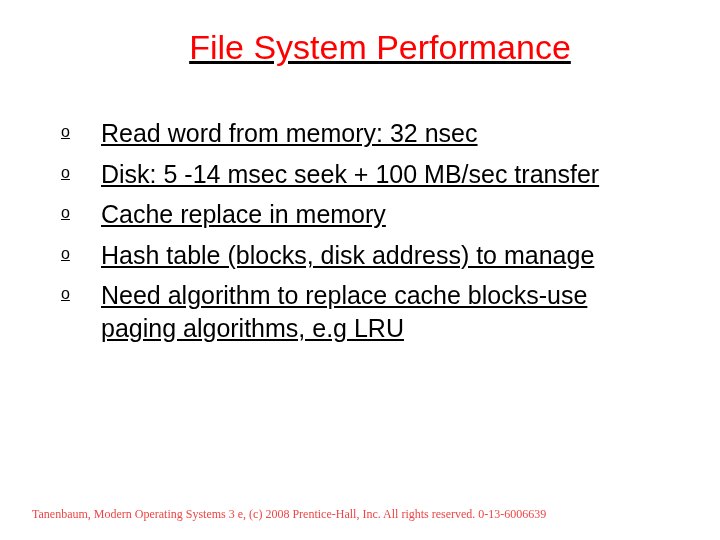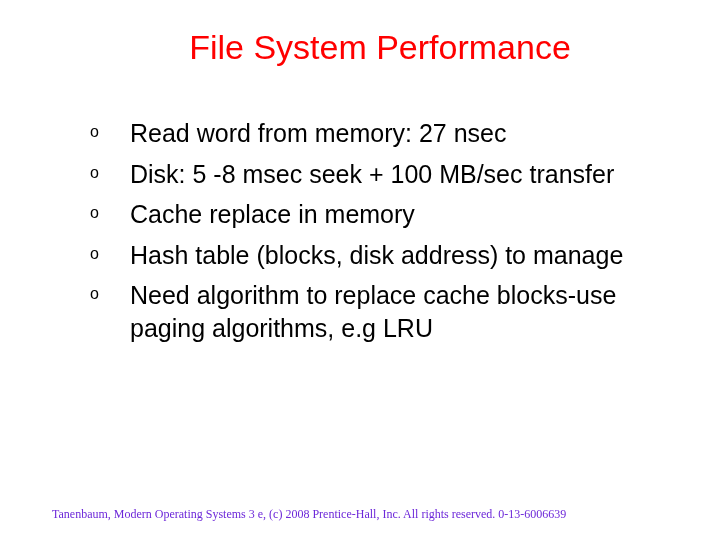--- a/index.html
+++ b/index.html
@@ -11,22 +11,23 @@
       width: 720px;
       height: 540px;
       background: #ffffff;
       font-family: Arial, Helvetica, sans-serif;
       position: relative;
       overflow: hidden;
     }
     .slide {
       width: 100%;
       height: 100%;
-      padding: 20px 60px;
+      padding: 20px 31px;
       position: relative;
+      text-decoration: underline;
     }
     .title {
       color: #ff0000;
       font-size: 34px;
       font-weight: normal;
       text-align: center;
       margin-top: 8px;
       margin-bottom: 50px;
       margin-left: 40px;
     }
@@ -48,41 +49,41 @@
     }
     .bullet-text {
       font-size: 25px;
       color: #000000;
       line-height: 1.3;
       flex: 1;
     }
     .footer {
       position: absolute;
       bottom: 18px;
-      left: 52px;
+      left: 32px;
       right: 40px;
       font-size: 12px;
-      color: #6d28d9;
+      color: #ef4444;
       font-family: "Times New Roman", Times, serif;
     }
   </style>
 </head>
 <body>
 
 <div class="slide">
   <h1 class="title">File System Performance</h1>
 
   <div class="bullet-list">
     <div class="bullet-item">
       <span class="bullet-marker">o</span>
-      <span class="bullet-text">Read word from memory: 27 nsec</span>
+      <span class="bullet-text">Read word from memory: 32 nsec</span>
     </div>
     <div class="bullet-item">
       <span class="bullet-marker">o</span>
-      <span class="bullet-text">Disk: 5 -8 msec seek + 100 MB/sec transfer</span>
+      <span class="bullet-text">Disk: 5 -14 msec seek + 100 MB/sec transfer</span>
     </div>
     <div class="bullet-item">
       <span class="bullet-marker">o</span>
       <span class="bullet-text">Cache replace in memory</span>
     </div>
     <div class="bullet-item">
       <span class="bullet-marker">o</span>
       <span class="bullet-text">Hash table (blocks, disk address) to manage</span>
     </div>
     <div class="bullet-item">

